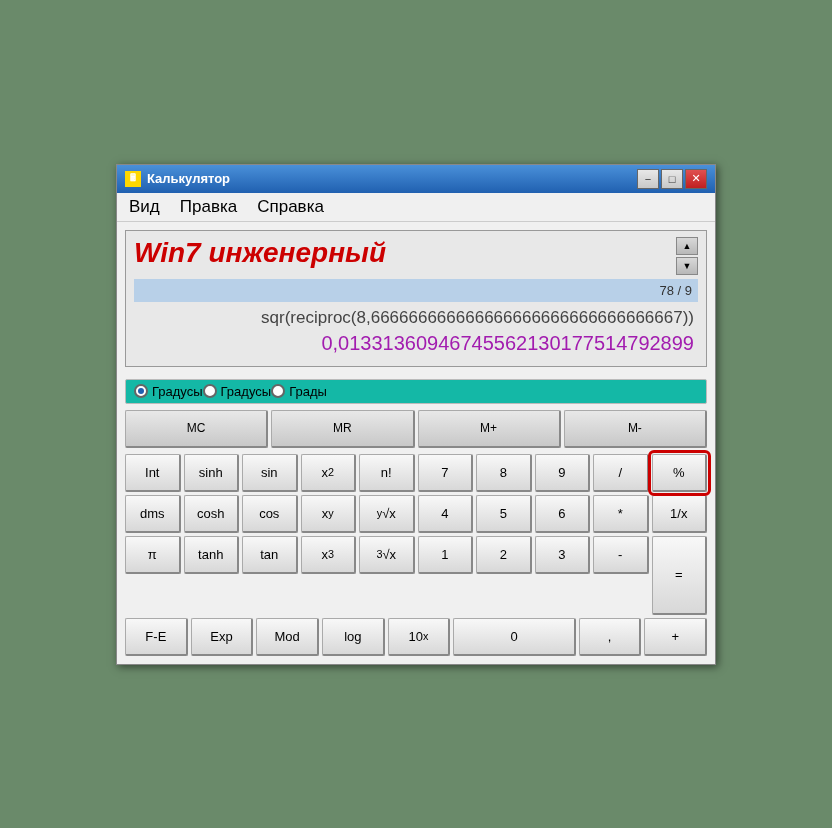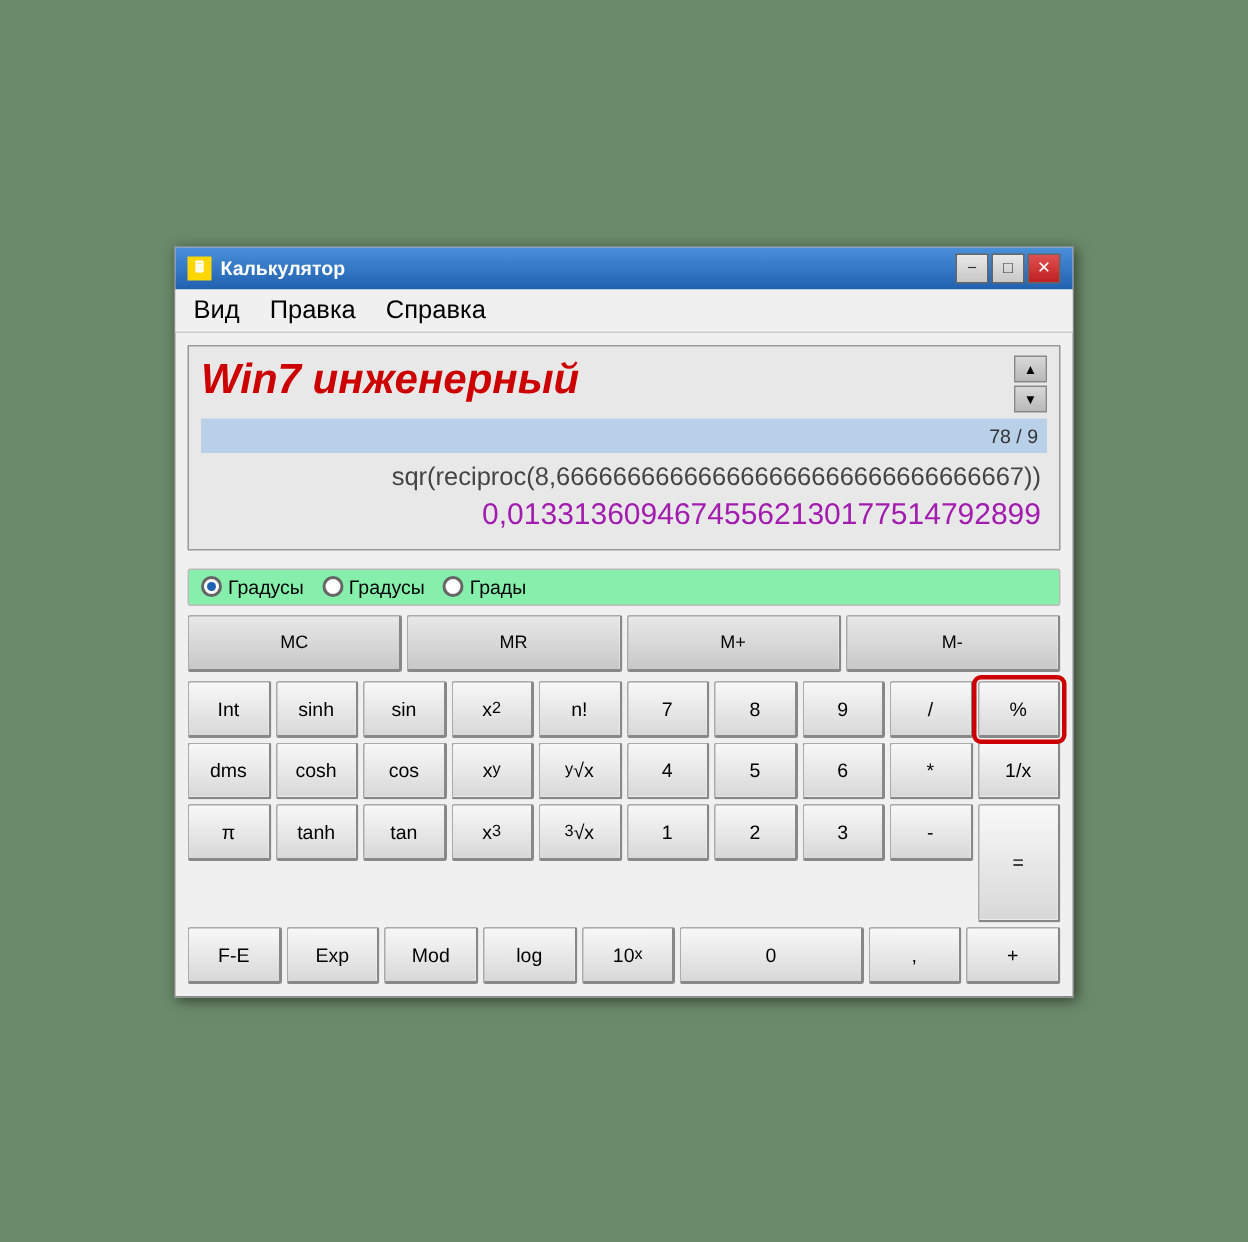--- a/index.html
+++ b/index.html
@@ -128,23 +128,22 @@
       color: #a21caf;
       padding: 2px 4px;
       min-height: 30px;
       font-weight: 400;
     }
     .calc-body {
       padding: 4px 8px 8px 8px;
     }
     .radio-row {
       display: flex;
-      gap: 12px;
-      align-items: center;
-      background: #86efac;
+      align-items: center;
+      background: #14b8a6;
       border: 1px solid #bbb;
       padding: 4px 8px;
       margin-bottom: 6px;
       border-radius: 2px;
       font-size: 13px;
     }
     .radio-label {
       display: flex;
       align-items: center;
       gap: 4px;

